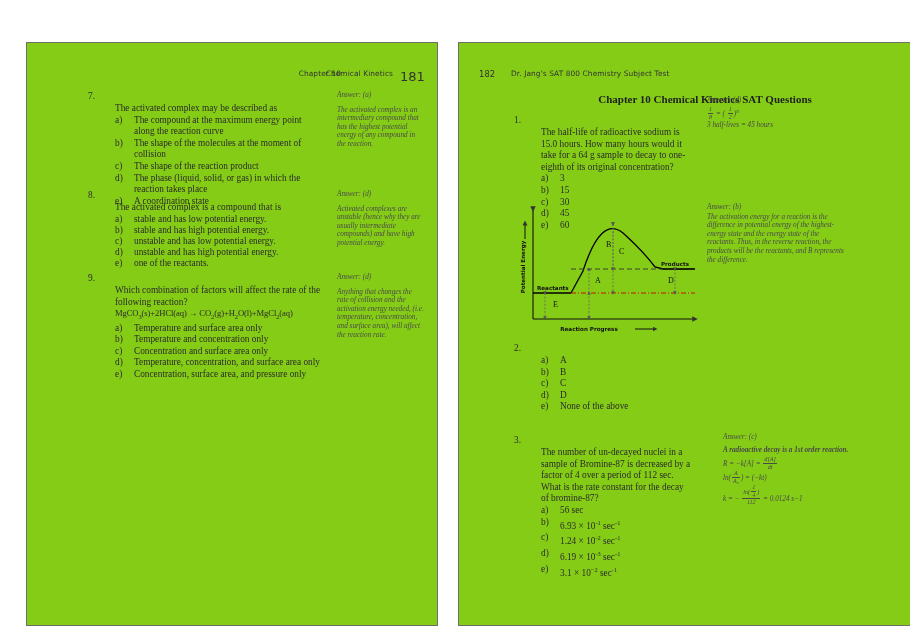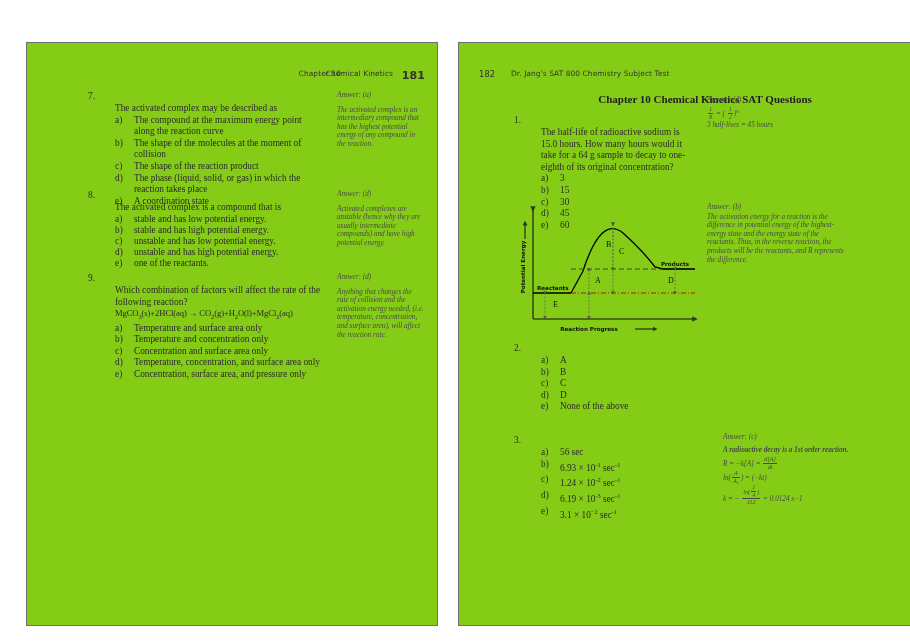--- a/index.html
+++ b/index.html
@@ -36,21 +36,21 @@
   .runhead {
     position: absolute;
     font-family: "DejaVu Sans", sans-serif;
     font-size: 7.4px;
     color: #333;
     letter-spacing: .1px;
     white-space: nowrap;
   }
   .runhead-left-chapter { right: 96px; top: 26px; }
   .runhead-left-title   { right: 44px; top: 26px; }
-  .runhead-left-folio   { right: 12px; top: 26px; font-size: 11px; font-weight: bold; }
+  .runhead-left-folio   { right: 12px; top: 26px; font-size: 13px; }
   .runhead-right-folio  { left: 20px;  top: 26px; font-size: 8.4px; }
   .runhead-right-title  { left: 52px;  top: 26px; }
 
   .chaptertitle {
     position: absolute;
     left: 0; right: 0; top: 50px;
     text-align: center;
     font-size: 11px;
     font-weight: bold;
     font-family: "Liberation Serif", serif;
@@ -386,20 +386,21 @@
               <span class="lbl">e)</span>
               <span>None of the above</span>
             </li>
           </ul>
         </div>
       </div>
 
       <div class="qblock" style="left:44px; top:392px; width:190px;">
         <div class="qnum">3.</div>
         <div class="qbody">
+          <span class="qstem">The number of un-decayed nuclei in a sample of Bromine-87 is decreased by a factor of 4 over a period of 112 sec. What is the rate constant for the decay of bromine-87?</span>
           <ul class="choices">
             <li>
               <span class="lbl">a)</span>
               <span>56 sec</span>
             </li>
             <li>
               <span class="lbl">b)</span>
               <span>6.93 × 10<sup class="sm">-1</sup> sec<sup class="sm">-1</sup></span>
             </li>
             <li>

